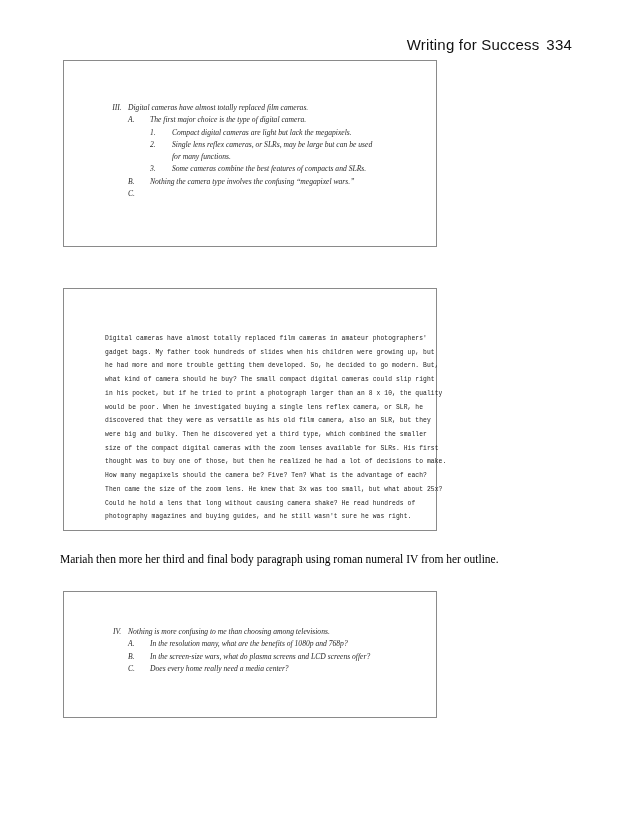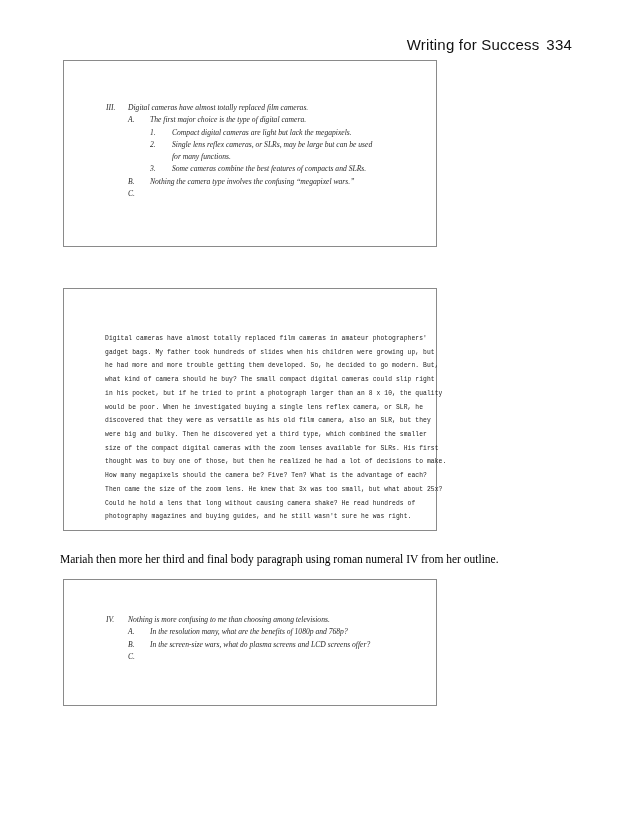--- a/index.html
+++ b/index.html
@@ -43,21 +43,21 @@
   }
   #box-outline-3 {
     top: 60px;
     height: 187px;
   }
   #box-paragraph {
     top: 288px;
     height: 243px;
   }
   #box-outline-4 {
-    top: 579px;
+    top: 591px;
     height: 127px;
   }
   .outline-list {
     position: absolute;
     left: 0;
     right: 0;
     font-family: "Liberation Serif", serif;
     font-style: italic;
     font-size: 7.6px;
     color: #2a2a2a;
@@ -72,21 +72,21 @@
   }
   .ol-marker {
     flex: 0 0 auto;
     text-align: left;
   }
   .ol-text {
     flex: 1 1 auto;
   }
   
   .lvl-1 { padding-left: 42px; }
-  .lvl-1 .ol-marker { width: 22px; }
+  .lvl-1 .ol-marker { width: 22px; text-align: center; }
   .lvl-2 { padding-left: 64px; }
   .lvl-2 .ol-marker { width: 22px; }
   .lvl-3 { padding-left: 86px; }
   .lvl-3 .ol-marker { width: 22px; }
   .ol-cont {
     padding-left: 108px;
   }
   .para-block {
     position: absolute;
     top: 43px;
@@ -151,17 +151,17 @@
       </div>
   </div>
 
   <div class="caption">Mariah then more her third and final body paragraph using roman numeral IV from her outline.</div>
 
   <div class="box" id="box-outline-4">
     <div class="outline-list" id="outline-four-list">
         <div class="ol-row lvl-1"><span class="ol-marker">IV.</span><span class="ol-text">Nothing is more confusing to me than choosing among televisions.</span></div>
         <div class="ol-row lvl-2"><span class="ol-marker">A.</span><span class="ol-text">In the resolution many, what are the benefits of 1080p and 768p?</span></div>
         <div class="ol-row lvl-2"><span class="ol-marker">B.</span><span class="ol-text">In the screen-size wars, what do plasma screens and LCD screens offer?</span></div>
-        <div class="ol-row lvl-2"><span class="ol-marker">C.</span></div>
+        <div class="ol-row lvl-2"><span class="ol-marker">C.</span><span class="ol-text">Does every home really need a media center?</span></div>
       </div>
   </div>
 
 </div>
 
 </body></html>

